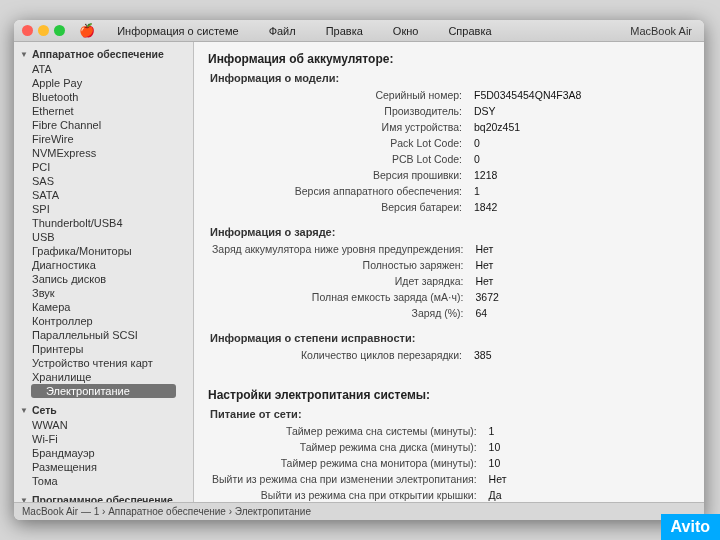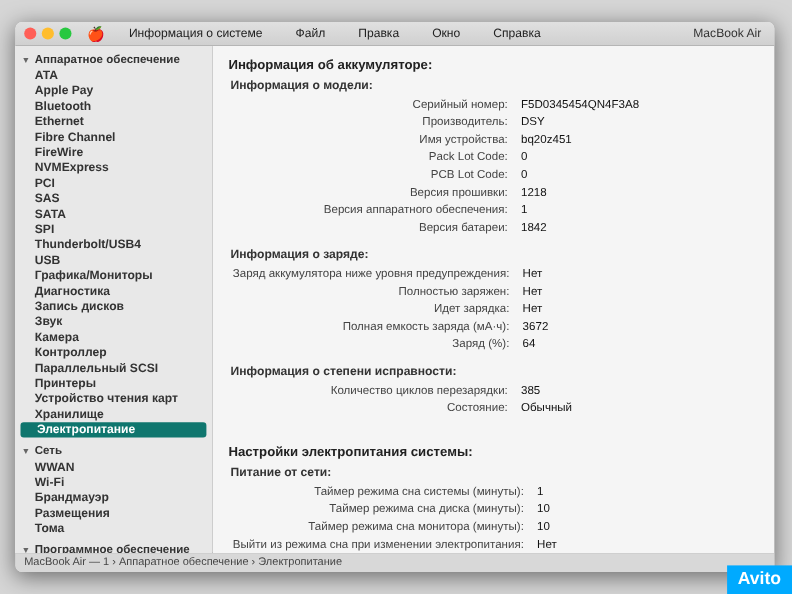--- a/index.html
+++ b/index.html
@@ -128,28 +128,27 @@
     }
     .sidebar-item {
       padding: 1px 8px 1px 18px;
       color: #333;
       cursor: default;
       white-space: nowrap;
       overflow: hidden;
       text-overflow: ellipsis;
     }
     .sidebar-item.active {
-      background: #0f766e;
+      background: #737373;
       color: white;
       border-radius: 3px;
-      margin: 0 5px;
+      margin: 0 17px;
       padding-left: 15px;
     }
     .sidebar-item.sub {
-      font-weight: bold;
     }
     .triangle {
       font-size: 8px;
       color: #666;
     }
 
     
     .content-panel {
       flex: 1;
       padding: 10px 14px;
@@ -348,24 +347,20 @@
             </tbody>
         </table>
 
         <div class="sub-section-header">Информация о степени исправности:</div>
         <table class="info-table">
           <tbody id="health-table-body">
               <tr>
                 <td>Количество циклов перезарядки:</td>
                 <td>385</td>
               </tr>
-              <tr>
-                <td>Состояние:</td>
-                <td>Обычный</td>
-              </tr>
             </tbody>
         </table>
 
         <div class="section-title" style="margin-top:24px;">Настройки электропитания системы:</div>
 
         <div class="sub-section-header">Питание от сети:</div>
         <table class="info-table">
           <tbody id="network-power-body">
               <tr>
                 <td>Таймер режима сна системы (минуты):</td>

